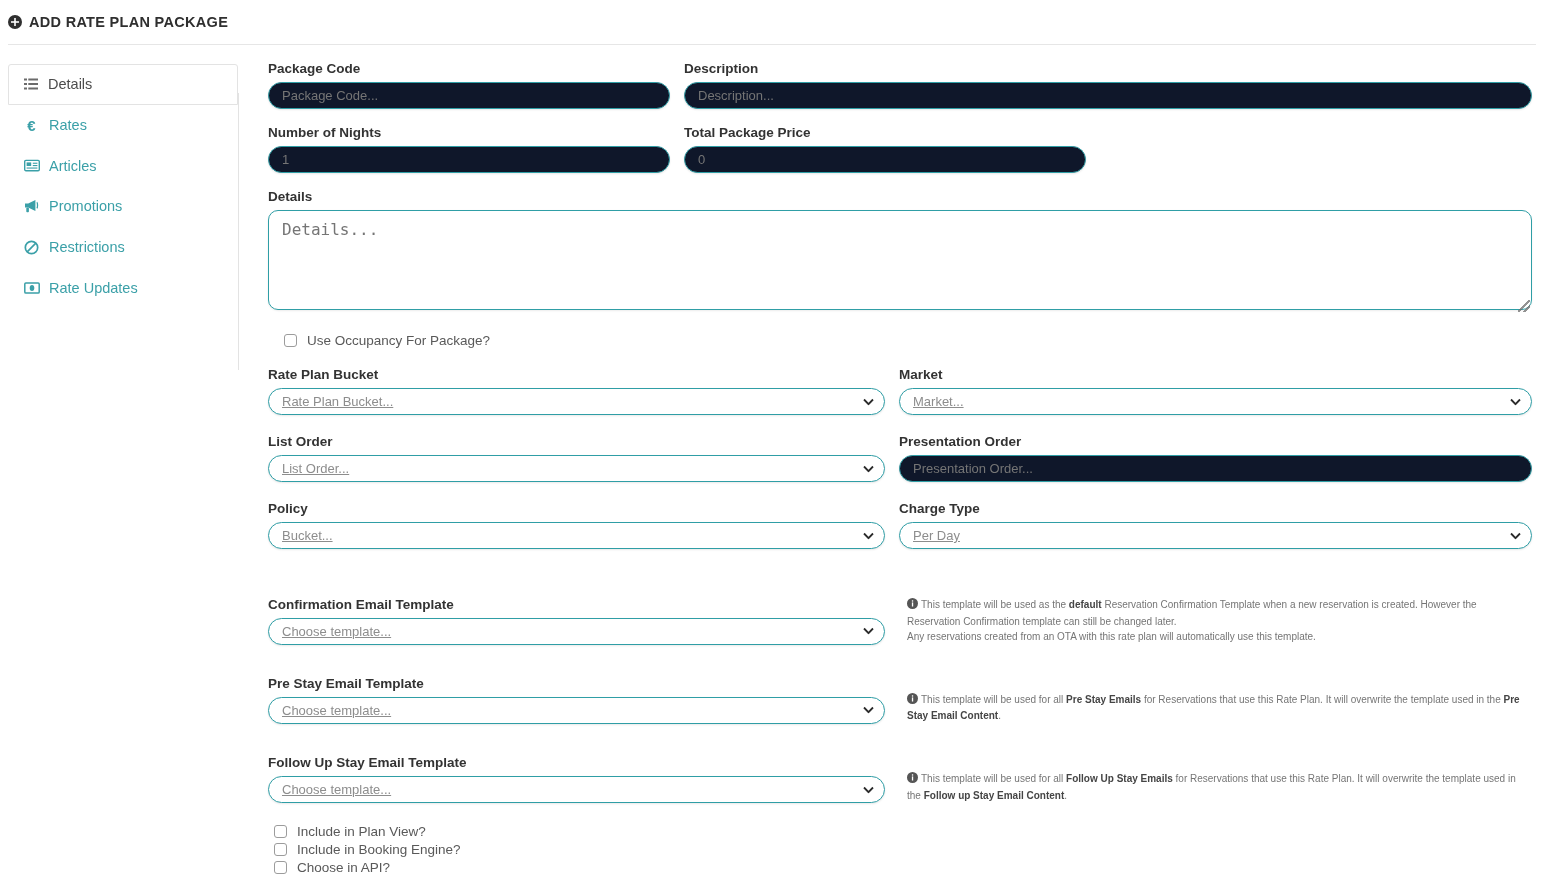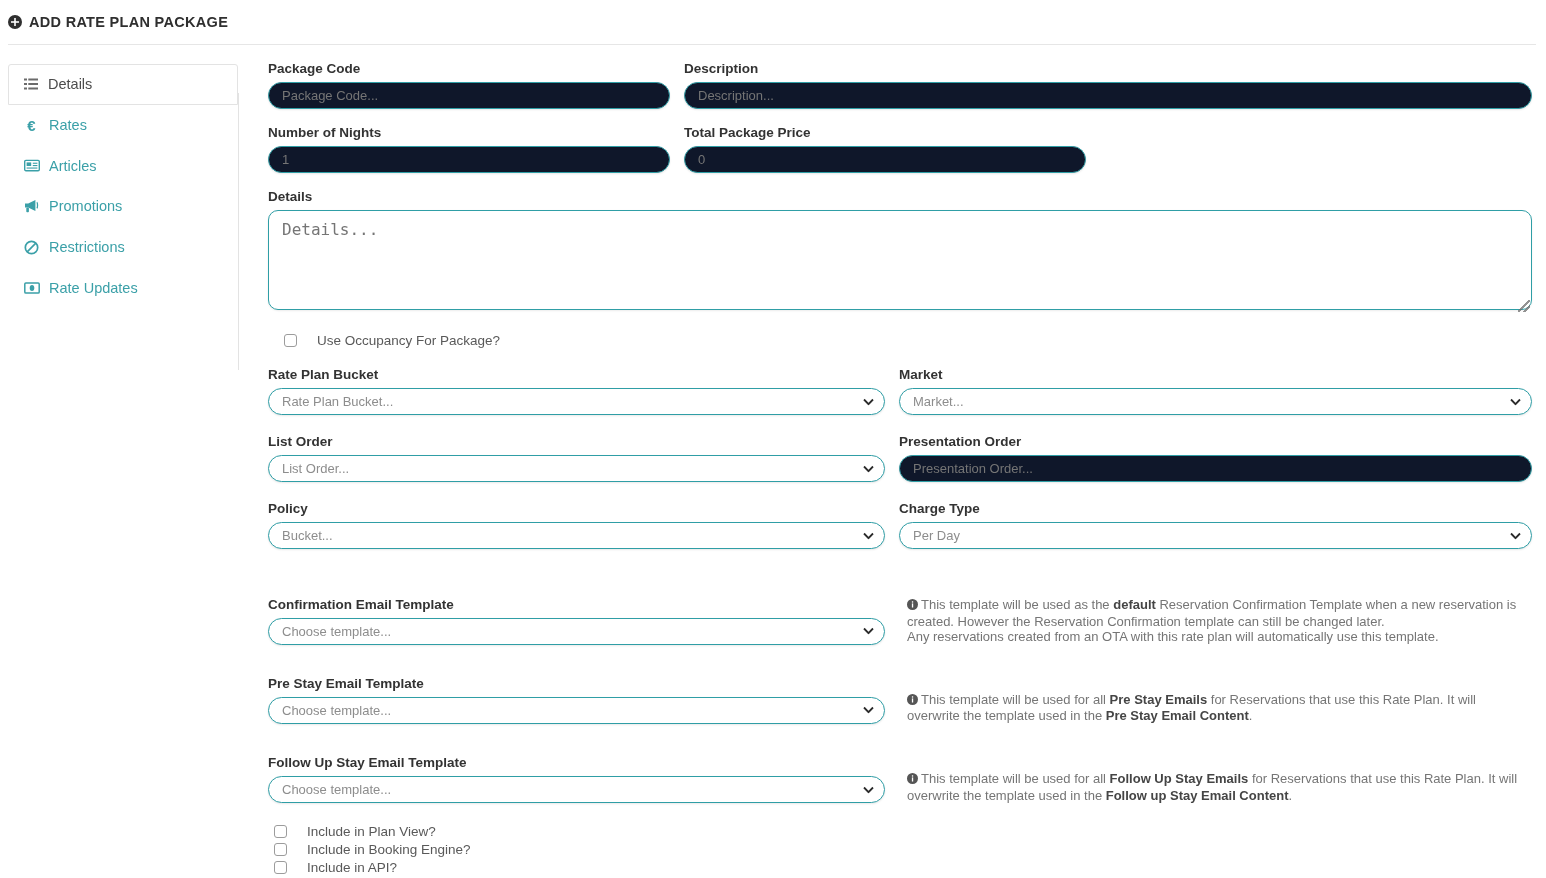--- a/index.html
+++ b/index.html
@@ -133,21 +133,21 @@
     box-shadow: 0 1px 2px rgba(0,0,0,.09);
     display: flex;
     align-items: center;
   }
   .field.plain-white { background: #ffffff; }
 
   .select-field {
     position: relative;
     width: 100%;
   }
-  .select-field .field { padding-right: 28px; }
+  .select-field .field { padding-right: 28px; text-decoration: underline; }
   .chev {
     position: absolute;
     right: 11px;
     top: 50%;
     transform: translateY(-50%);
     pointer-events: none;
     color: #2b2b2b;
     display: flex;
   }
 
@@ -173,40 +173,40 @@
       linear-gradient(135deg, transparent 0 70%, #6f6f6f 70% 80%, transparent 80% 100%);
     opacity: .75;
   }
   .gap-16 { height: 16px; }
   .gap-19 { height: 19px; }
 
   
   .check-row {
     display: flex;
     align-items: center;
-    gap: 20px;
+    gap: 10px;
     margin: 0 0 3px 0;
   }
   .check-box {
     width: 13px; height: 13px;
     border: 1.3px solid #9c9c9c;
     border-radius: 3px;
     background: #fff;
     flex: 0 0 auto;
     cursor: pointer;
   }
   .check-label {
     font-size: 13.5px;
     color: #595959;
   }
   .occupancy-row { padding: 0 0 0 16px; margin-top: 19px; }
 
   
   .help {
-    font-size: 13px;
+    font-size: 10px;
     line-height: 15.6px;
     color: #757575;
     padding-left: 8px;
   }
   .help b { color: #454545; font-weight: bold; }
   .info-icon {
     display: inline-block;
     vertical-align: -1px;
     margin-right: 3px;
   }
@@ -512,18 +512,18 @@
       <div class="check-row">
         <span class="check-box"></span>
         <span class="check-label">Include in Plan View?</span>
       </div>
       <div class="check-row">
         <span class="check-box"></span>
         <span class="check-label">Include in Booking Engine?</span>
       </div>
       <div class="check-row">
         <span class="check-box"></span>
-        <span class="check-label">Include in API?</span>
+        <span class="check-label">Choose in API?</span>
       </div>
     </div>
 
   </div>
 </div>
 
 </body></html>

